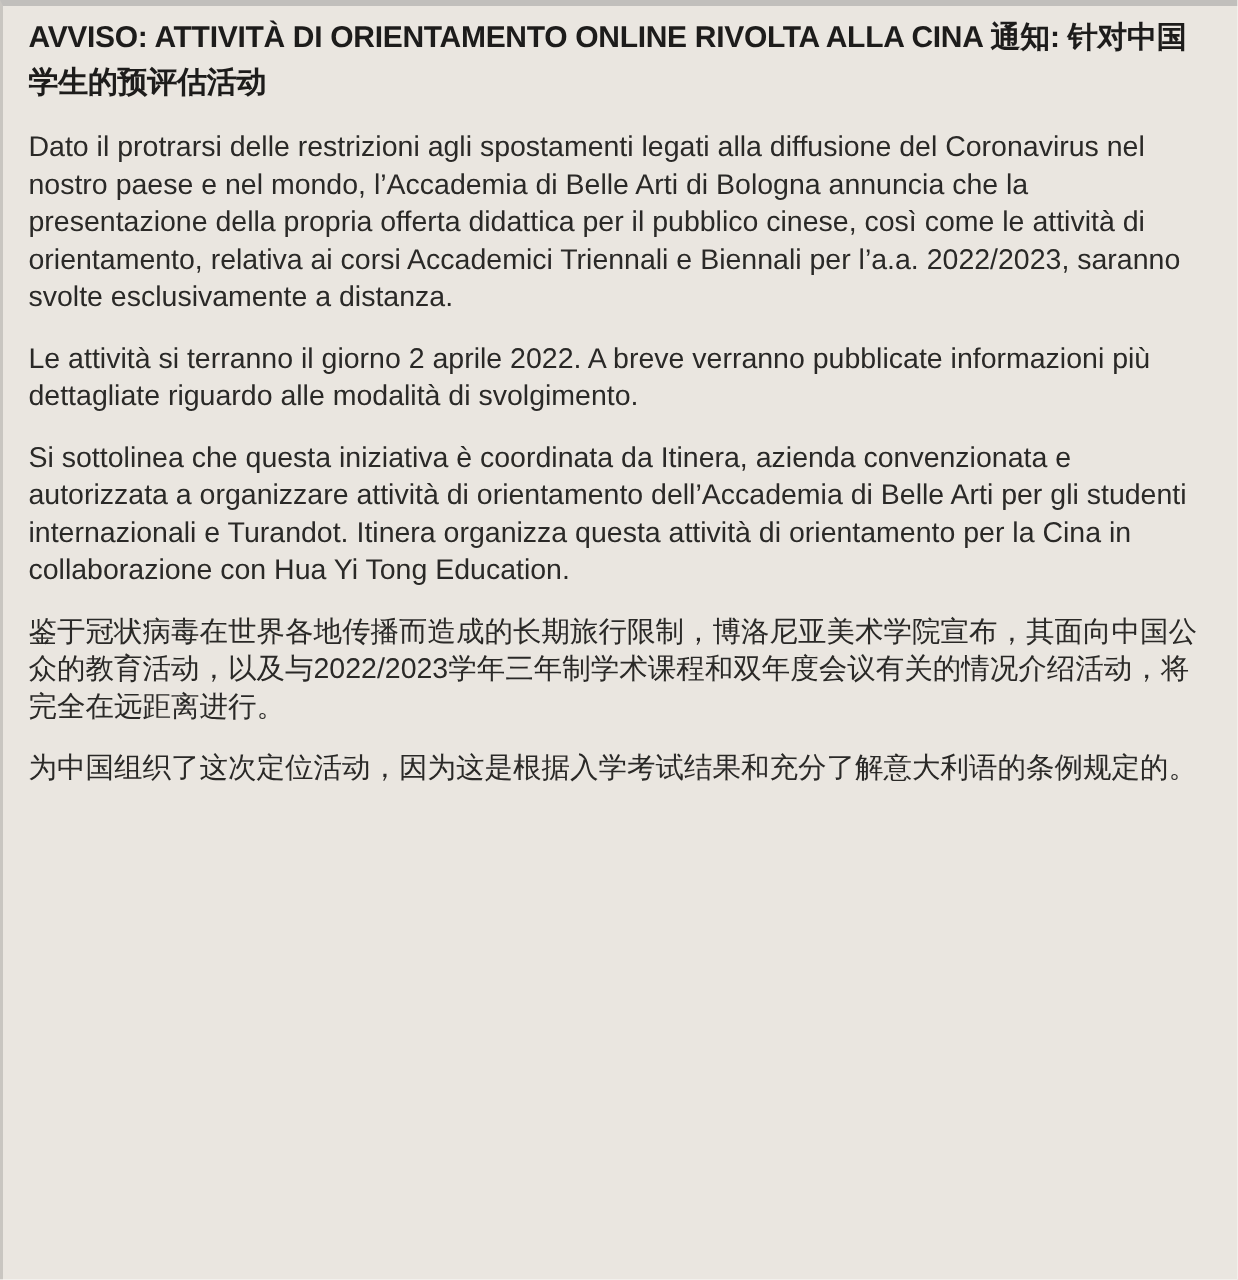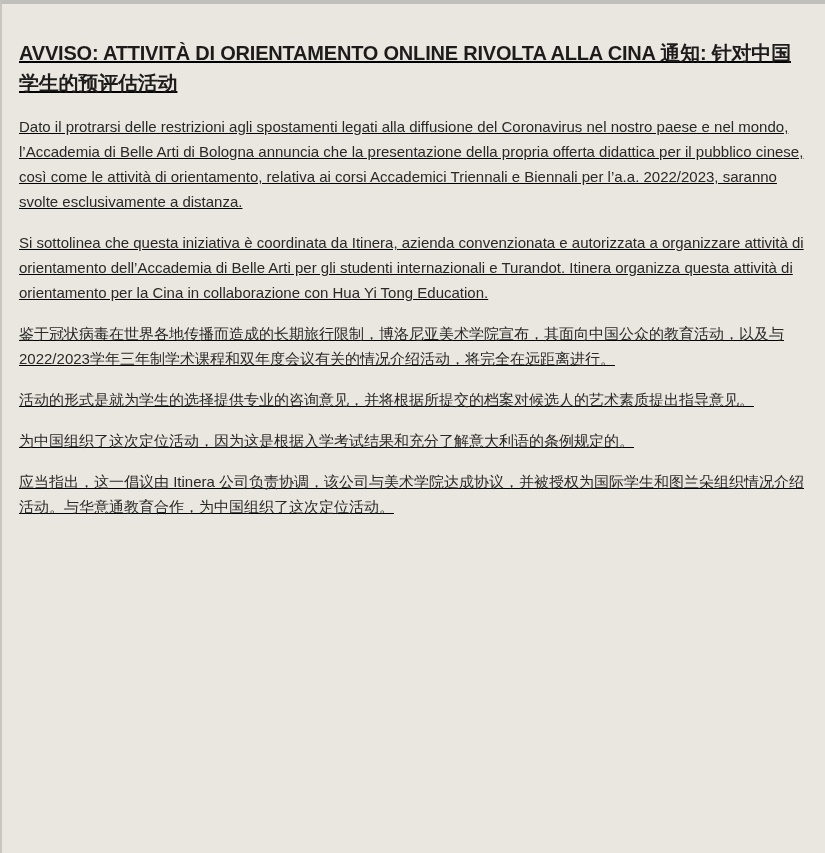--- a/index.html
+++ b/index.html
@@ -8,44 +8,42 @@
     height: 853px;
     overflow: hidden;
     font-family: "Liberation Sans", "DejaVu Sans", sans-serif;
   }
   .page {
     width: 825px;
     height: 853px;
     background: var(--bg, #eae6e0);
     border-top: 4px solid var(--top-border, #c1bfbc);
     border-left: 2px solid var(--left-border, #c9c6c1);
-    padding: 34px 15px 0 17px;
-    text-decoration: underline;
+    padding: 6px 15px 0 17px;
   }
   h1.page-title {
     font-size: 20px;
     line-height: 30px;
     font-weight: bold;
     letter-spacing: -0.2px;
     color: var(--heading, #1d1c1b);
     margin: 0 0 16px 0;
   }
   .article-body p {
-    font-size: 15px;
+    font-size: 19px;
     line-height: 25px;
     color: var(--text, #2a2927);
     margin: 0 0 16px 0;
   }
 </style>
 </head>
 <body>
 
 <div class="page">
   <h1 class="page-title">AVVISO: ATTIVITÀ DI ORIENTAMENTO ONLINE RIVOLTA ALLA CINA 通知: 针对中国学生的预评估活动</h1>
   <div class="article-body">
       <p>Dato il protrarsi delle restrizioni agli spostamenti legati alla diffusione del Coronavirus nel nostro paese e nel mondo, l’Accademia di Belle Arti di Bologna annuncia che la presentazione della propria offerta didattica per il pubblico cinese, così come le attività di orientamento, relativa ai corsi Accademici Triennali e Biennali per l’a.a. 2022/2023, saranno svolte esclusivamente a distanza.</p>
+      <p>Le attività si terranno il giorno 2 aprile 2022. A breve verranno pubblicate informazioni più dettagliate riguardo alle modalità di svolgimento.</p>
       <p>Si sottolinea che questa iniziativa è coordinata da Itinera, azienda convenzionata e autorizzata a organizzare attività di orientamento dell’Accademia di Belle Arti per gli studenti internazionali e Turandot. Itinera organizza questa attività di orientamento per la Cina in collaborazione con Hua Yi Tong Education.</p>
       <p>鉴于冠状病毒在世界各地传播而造成的长期旅行限制，博洛尼亚美术学院宣布，其面向中国公众的教育活动，以及与2022/2023学年三年制学术课程和双年度会议有关的情况介绍活动，将完全在远距离进行。</p>
-      <p>活动的形式是就为学生的选择提供专业的咨询意见，并将根据所提交的档案对候选人的艺术素质提出指导意见。</p>
       <p>为中国组织了这次定位活动，因为这是根据入学考试结果和充分了解意大利语的条例规定的。</p>
-      <p>应当指出，这一倡议由 Itinera 公司负责协调，该公司与美术学院达成协议，并被授权为国际学生和图兰朵组织情况介绍活动。与华意通教育合作，为中国组织了这次定位活动。</p>
     </div>
 </div>
 
 </body></html>

